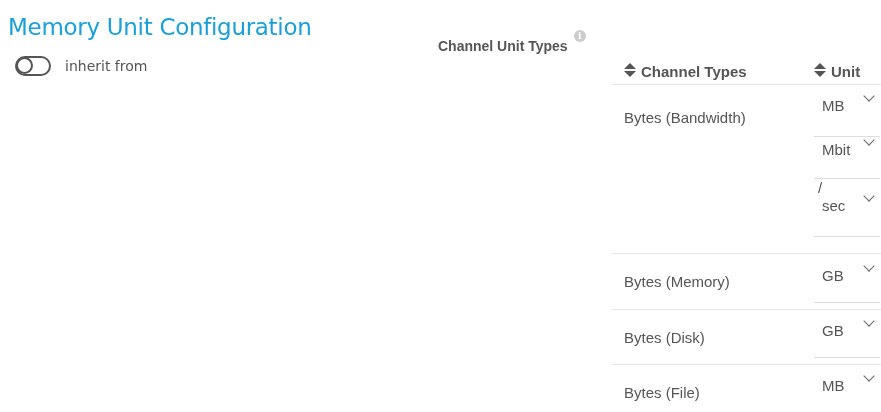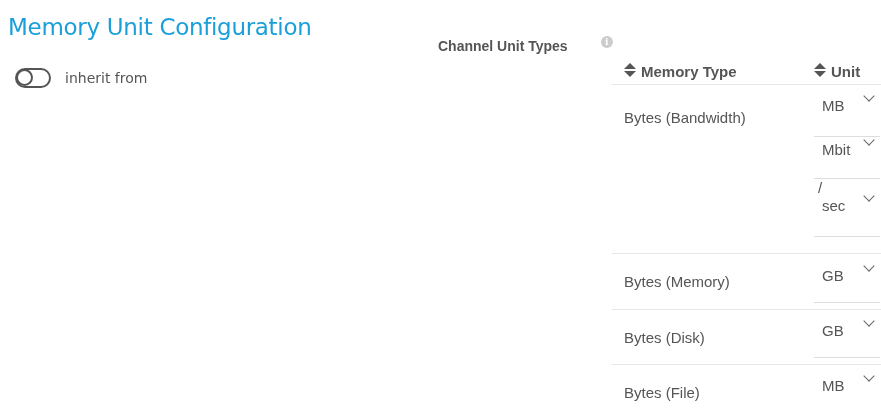--- a/index.html
+++ b/index.html
@@ -1,25 +1,25 @@
 <!DOCTYPE html>
 <html><head>
   <meta charset="utf-8">
   <style>
     html, body { margin: 0; padding: 0; background: #ffffff; }
     body { width: 881px; height: 412px; position: relative; overflow: hidden;
            font-family: "DejaVu Sans", "Liberation Sans", sans-serif; color: #555; }
     .title { position: absolute; left: 8px; top: 14px; font-size: 23px; color: #1a9fd9;
              font-family: "DejaVu Sans", sans-serif; font-weight: normal; letter-spacing: -0.3px; }
-    .toggle-row { position: absolute; left: 15px; top: 68px; display: flex; align-items: center; }
+    .toggle-row { position: absolute; left: 15px; top: 56px; display: flex; align-items: center; }
     .toggle { width: 36px; height: 20px; border: 2.5px solid #555; border-radius: 12px; box-sizing: border-box; position: relative; cursor: pointer; }
     .toggle .knob { position: absolute; left: -1px; top: -1px; width: 17px; height: 17px; border: 2.5px solid #555; border-radius: 50%; box-sizing: border-box; background: #fff; }
     .toggle-label { margin-left: 14px; font-size: 14px; color: #555; }
     .section-label { position: absolute; left: 438px; top: 38px; font-size: 14px; font-weight: bold; color: #555;
-                     font-family: "Liberation Sans", sans-serif; display: flex; align-items: center; gap: 27px; }
+                     font-family: "Liberation Sans", sans-serif; display: flex; align-items: flex-start; }
     .info-icon { display: inline-block; width: 12px; height: 12px; border-radius: 50%; background: #ccc; color: #fff;
                  font-size: 9px; font-weight: bold; text-align: center; line-height: 12px; margin-left: 6px; margin-top: -8px;
                  font-family: "DejaVu Serif", serif; }
     table { position: absolute; left: 612px; top: 48px; width: 269px; border-collapse: collapse;
             font-family: "Liberation Sans", sans-serif; }
     th { text-align: left; font-size: 15px; font-weight: bold; color: #555; height: 32px; padding: 0; border-bottom: 1px solid #e6e6e6; vertical-align: bottom; padding-bottom: 4px; }
     th .sort { display: inline-block; vertical-align: middle; margin-right: 5px; position: relative; top: -3px; }
     th .sort span { display: block; width: 0; height: 0; border-left: 6px solid transparent; border-right: 6px solid transparent; }
     th .sort .up { border-bottom: 6px solid #555; margin-bottom: 2px; }
     th .sort .down { border-top: 6px solid #555; }
@@ -42,21 +42,21 @@
 
 <div class="section-label">
   <span>Channel Unit Types</span>
   <span class="info-icon">i</span>
 </div>
 
 <table>
   <thead>
     <tr>
       <th style="width:190px;padding-left:12px;">
-        <span class="sort"><span class="up"></span><span class="down"></span></span><span>Memory Type</span>
+        <span class="sort"><span class="up"></span><span class="down"></span></span><span>Channel Types</span>
       </th>
       <th>
         <span class="sort"><span class="up"></span><span class="down"></span></span><span>Unit</span>
       </th>
     </tr>
   </thead>
   <tbody>
     <tr style="height:165px;">
       <td style="padding-left:12px;padding-top:24px;">Bytes (Bandwidth)</td>
       <td style="padding-top:12px;">

